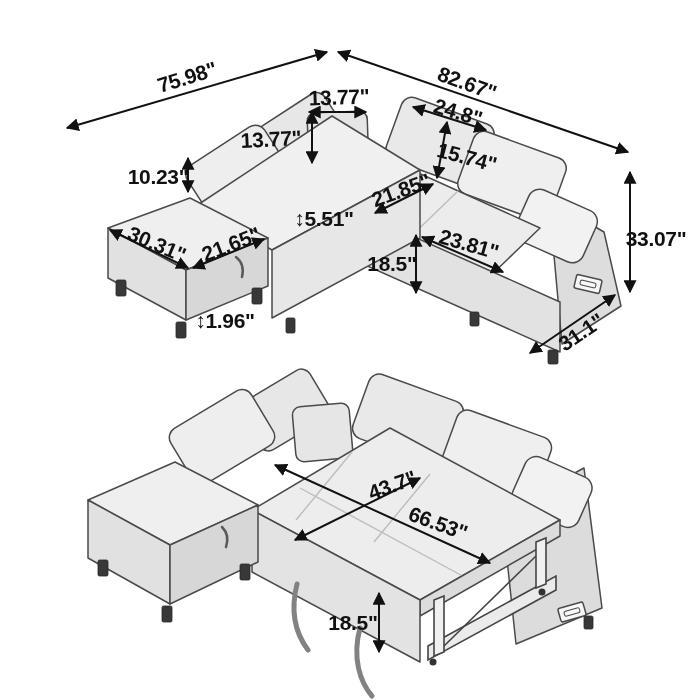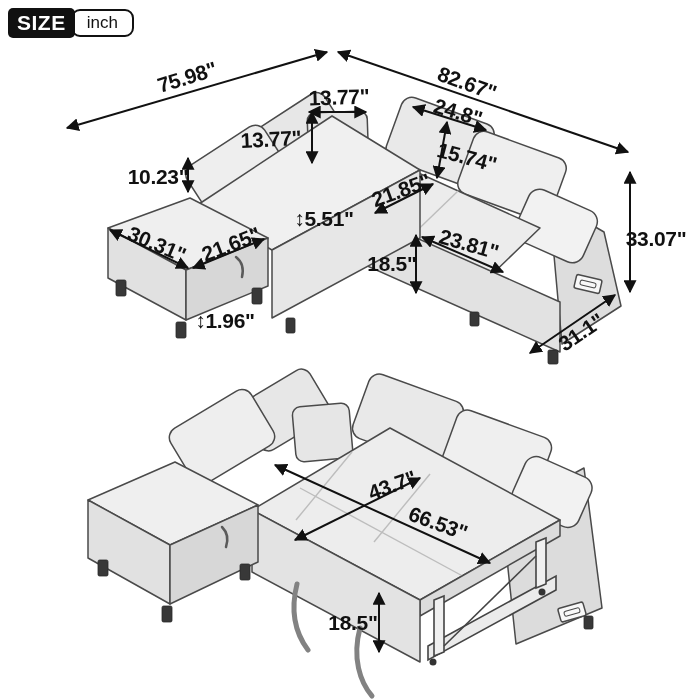--- a/index.html
+++ b/index.html
@@ -21,24 +21,20 @@
   .frame{stroke:#444;stroke-width:1.6;}
   .arrow{stroke:#111;stroke-width:2;fill:none;}
   text.dim{font-family:"Liberation Sans","DejaVu Sans",sans-serif;font-size:21px;font-weight:600;
            fill:#111;text-anchor:middle;dominant-baseline:central;letter-spacing:-.3px;}
 </style>
 </head>
 <body>
 
 <div id="canvas">
 
-  <div class="badge">
-    <span class="badge-size">SIZE</span>
-    <span class="badge-unit">inch</span>
-  </div>
 
   <svg width="700" height="700" viewBox="0 0 700 700">
     <defs>
       <marker id="ah" viewBox="0 0 10 10" refX="9" refY="5" markerWidth="6.5" markerHeight="6.5" orient="auto-start-reverse">
         <path d="M0,0 L10,5 L0,10 Z" fill="#111"></path>
       </marker>
     </defs>
 
     <g>
 

